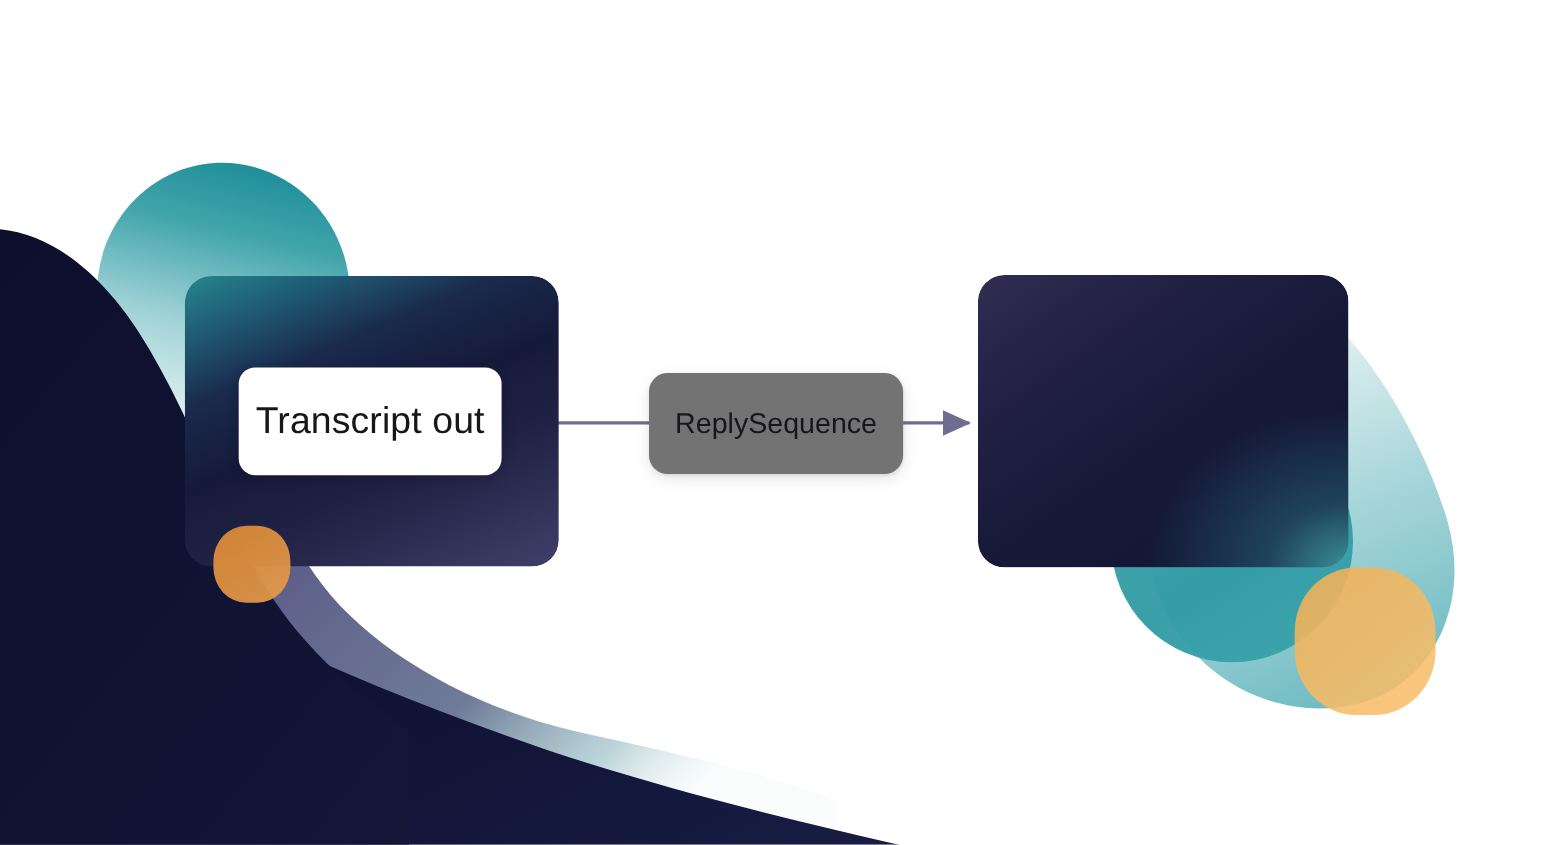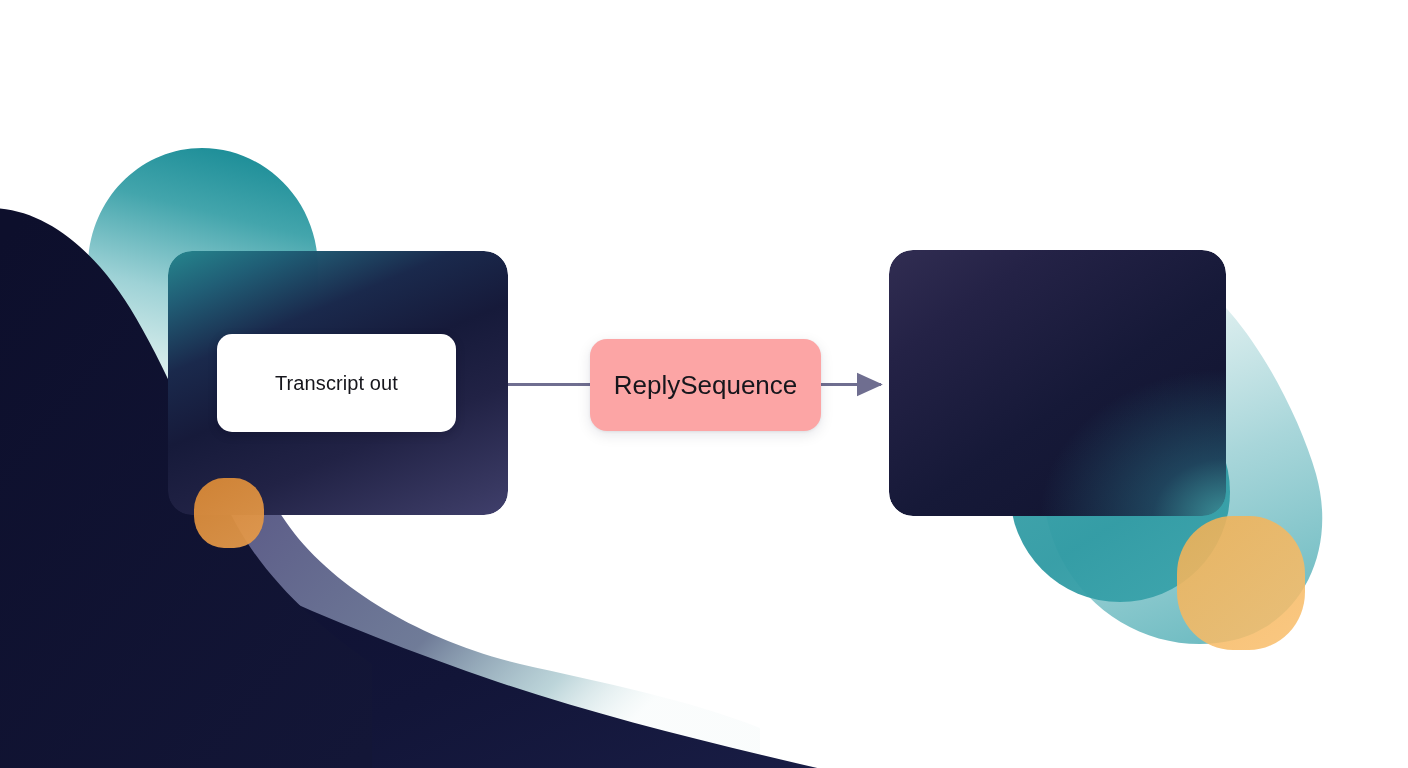--- a/index.html
+++ b/index.html
@@ -75,35 +75,35 @@
   .node-pill {
     position:absolute;
     background:#ffffff;
     border-radius:15px;
     display:flex;
     align-items:center;
     justify-content:center;
     box-shadow:0 3px 10px rgba(8,10,30,0.22);
   }
   .node-pill span {
-    font-size:20px;
+    font-size:34px;
     line-height:1;
     color:#16161c;
     letter-spacing:0.1px;
     white-space:nowrap;
   }
 
   #node-pill-1 { left:217px; top:334px; width:239px; height:98px; }
   #node-pill-2 { left:936px; top:334px; width:239px; height:98px; }
 
   
   #edge-label-chip {
     position:absolute;
     left:590px; top:339px; width:231px; height:92px;
-    background:#fca5a5;
+    background:#737373;
     border-radius:17px;
     display:flex; align-items:center; justify-content:center;
     box-shadow:0 4px 14px rgba(20,20,45,0.10),
                0 1px 3px rgba(20,20,45,0.07);
   }
   #edge-label-chip span {
     font-size:26px;
     color:#16161c;
     white-space:nowrap;
   }

